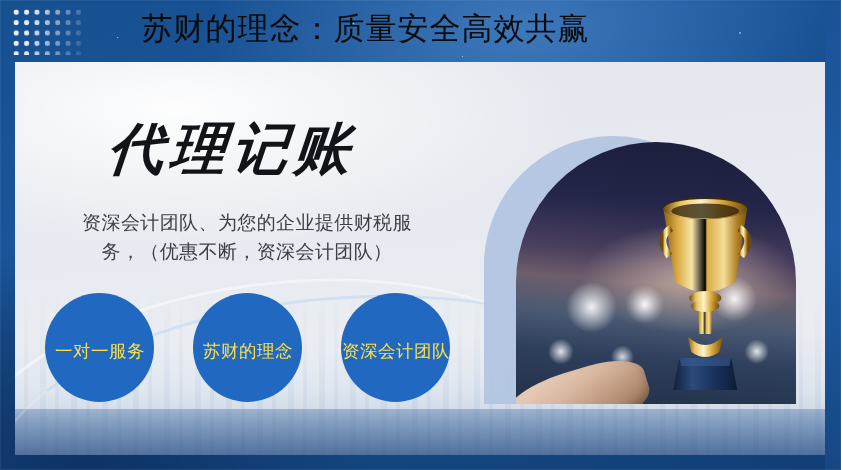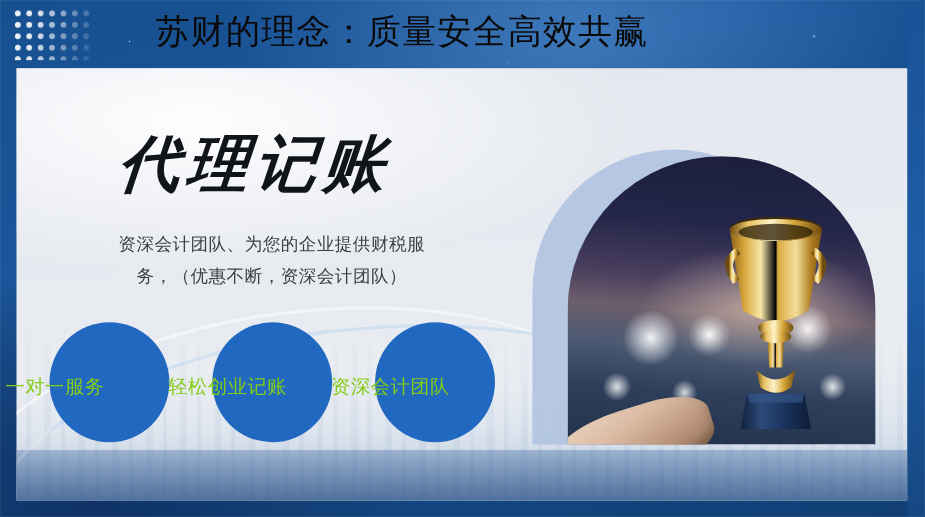--- a/index.html
+++ b/index.html
@@ -151,21 +151,21 @@
     white-space: nowrap;
     transform: skewX(-5deg);
   }
 
   
   .subtitle {
     position: absolute;
     left: 52px; top: 208px;
     width: 390px;
     text-align: center;
-    font-size: 16px;
+    font-size: 19px;
     line-height: 29px;
     color: #3c3f44;
     letter-spacing: 0.4px;
   }
 
   
   .circles {
     position: absolute;
     left: 45px; top: 293px;
   }
@@ -177,23 +177,23 @@
     display: flex;
     align-items: center;
     justify-content: center;
   }
   .circle:nth-child(1) { left: 0px; }
   .circle:nth-child(2) { left: 148px; }
   .circle:nth-child(3) { left: 296px; }
   .circle-label {
     position: absolute;
     width: 190px;
-    text-align: left;
+    text-align: center;
     font-size: 17.5px;
-    color: #84cc16;
+    color: #fde047;
     letter-spacing: 0.5px;
     white-space: nowrap;
   }
 
   
   .photo-ring {
     position: absolute;
     left: 484px; top: 136px;
     width: 258px; height: 268px;
     background: #b2c5e2;
@@ -341,19 +341,19 @@
       </svg>
       <div class="arm"></div>
     </div>
   </div>
 
   <div class="circles">
     <div class="circle"></div>
     <div class="circle"></div>
     <div class="circle"></div>
     <div class="circle-label" style="left:-40px; top:46px;">一对一服务</div>
-    <div class="circle-label" style="left:108px; top:46px;">轻松创业记账</div>
+    <div class="circle-label" style="left:108px; top:46px;">苏财的理念</div>
     <div class="circle-label" style="left:256px; top:46px;">资深会计团队</div>
   </div>
 
   <div class="right-strip"></div>
   <div class="frame-edge"></div>
 </div>
 
 </body></html>

